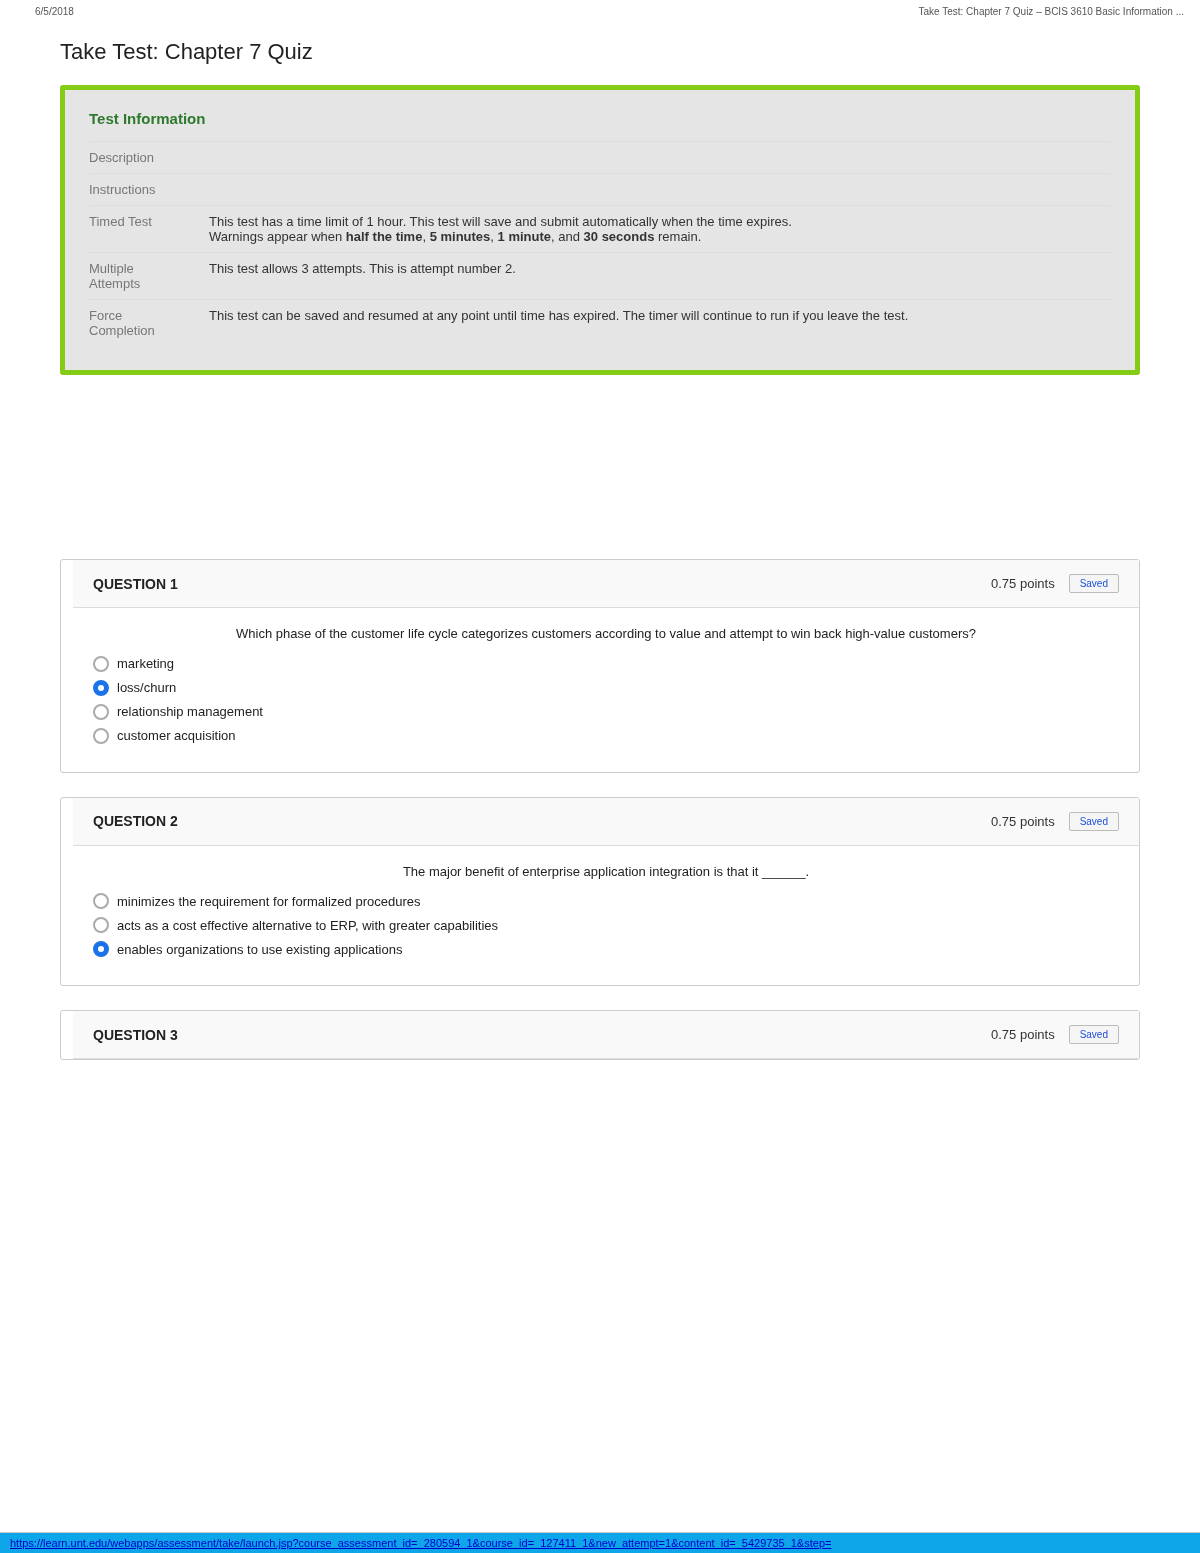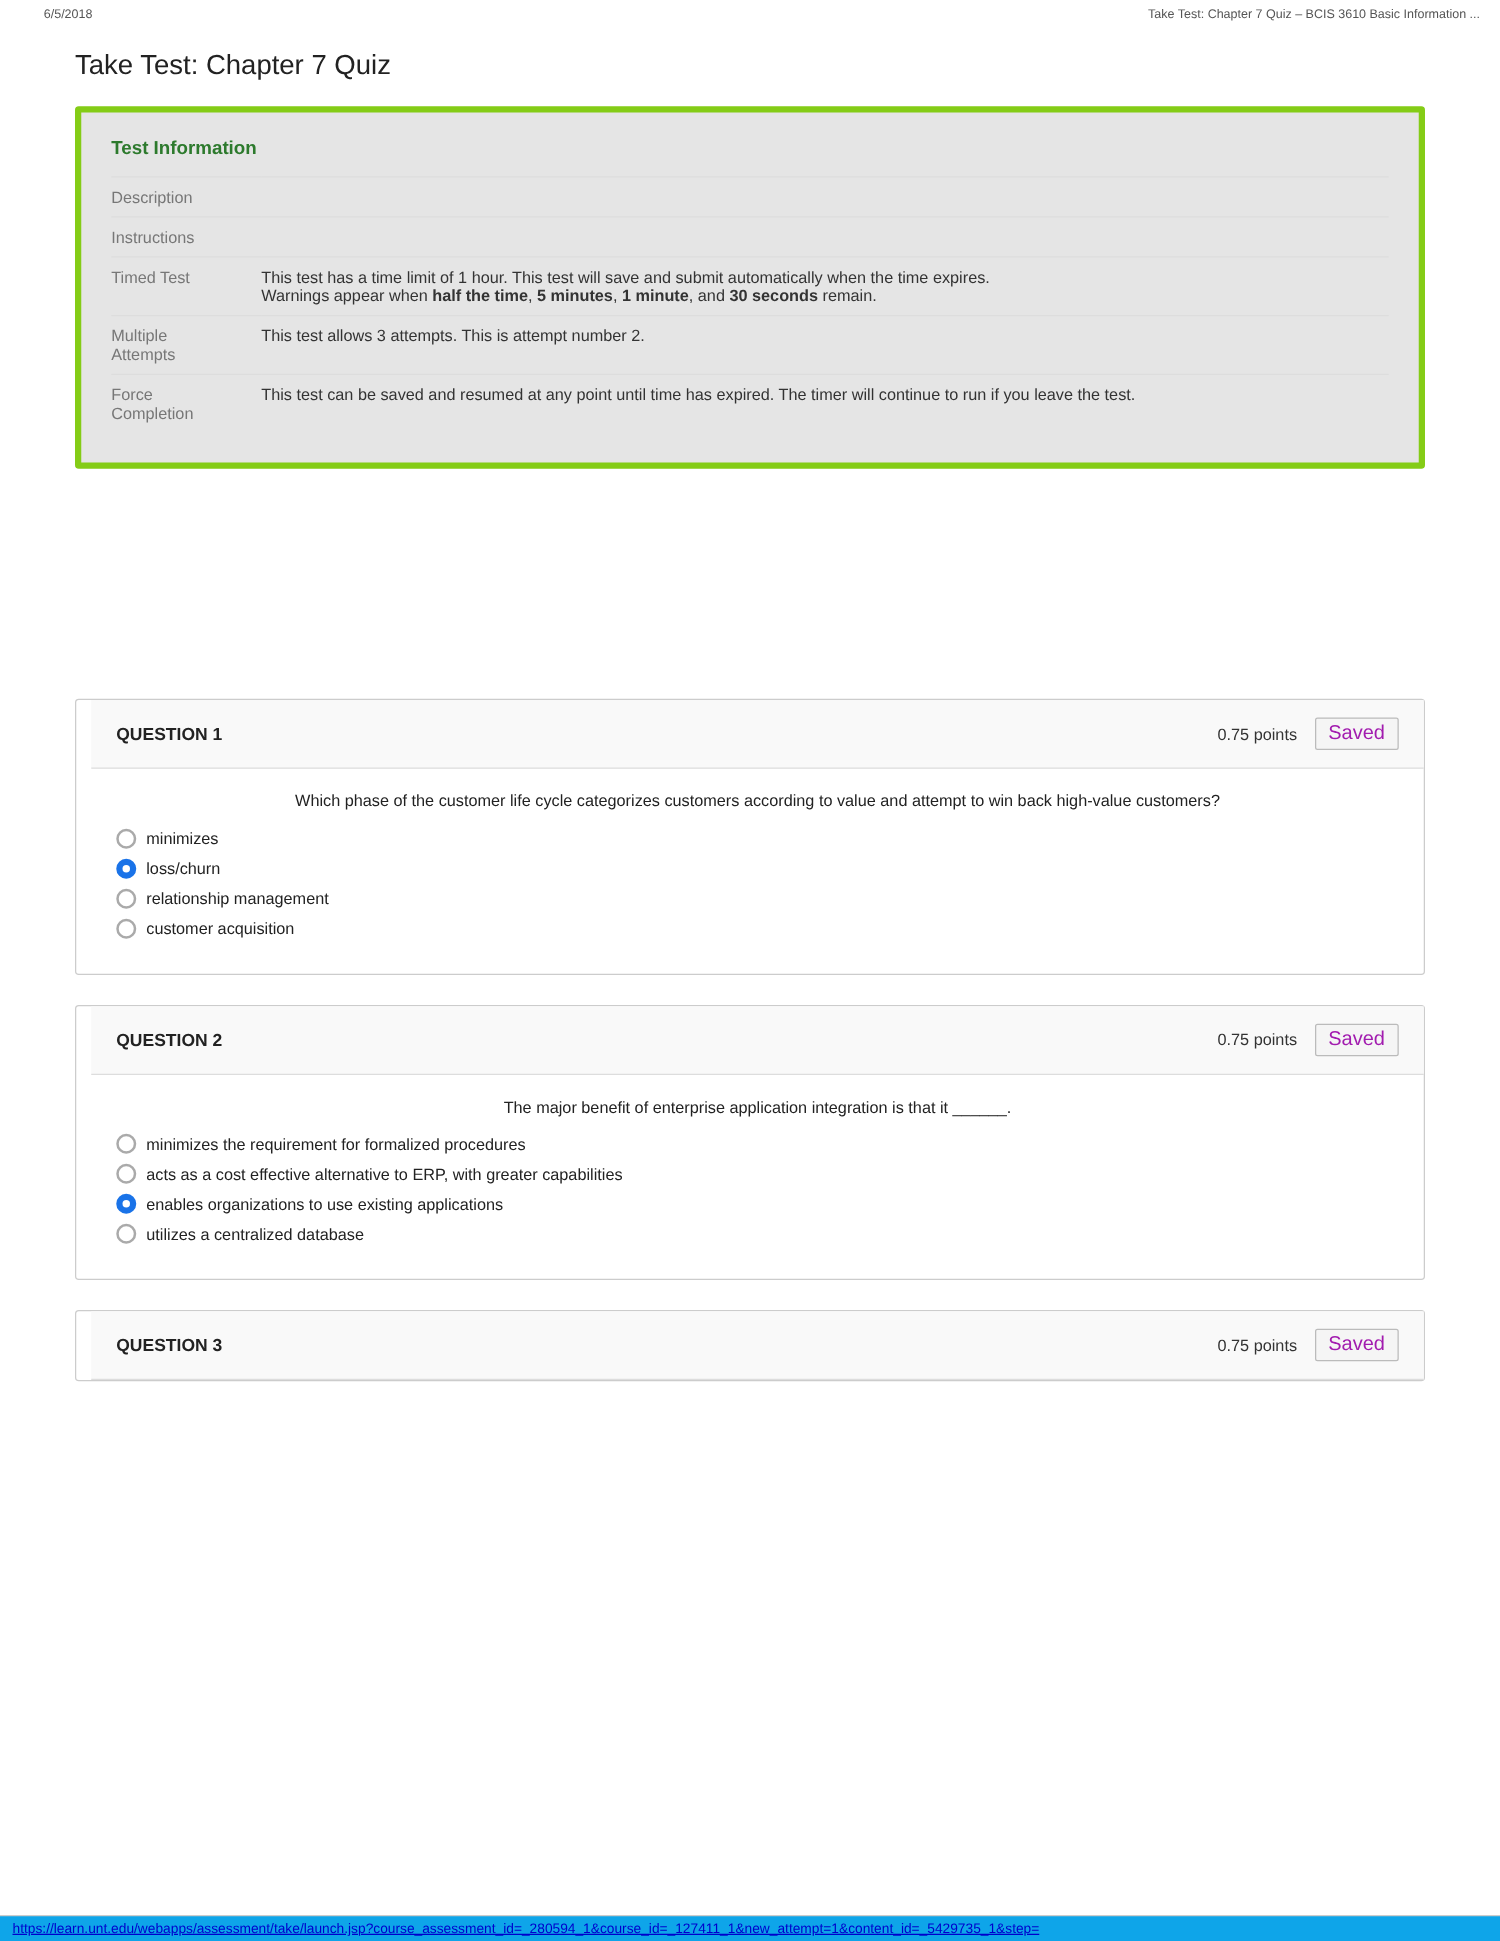--- a/index.html
+++ b/index.html
@@ -87,22 +87,22 @@
     .question-meta {
       display: flex;
       align-items: center;
       gap: 14px;
     }
     .points-label {
       font-size: 13px;
       color: #333;
     }
     .saved-badge {
-      font-size: 16px;
-      color: #a21caf;
+      font-size: 10px;
+      color: #1d4ed8;
       border: 1px solid #bbb;
       padding: 3px 10px;
       border-radius: 2px;
       background: #f5f5f5;
     }
     .question-body {
       padding: 16px 20px 20px;
     }
     .question-text {
       margin-bottom: 12px;
@@ -206,21 +206,21 @@
       <span class="question-number">QUESTION 1</span>
       <div class="question-meta">
         <span class="points-label">0.75 points</span>
         <span class="saved-badge">Saved</span>
       </div>
     </div>
     <div class="question-body">
       <div class="question-text">Which phase of the customer life cycle categorizes customers according to value and attempt to win back high-value customers?</div>
       <div class="option-row">
         <div class="radio-circle"></div>
-        <span class="option-label">minimizes</span>
+        <span class="option-label">marketing</span>
       </div>
       <div class="option-row">
         <div class="radio-circle selected"></div>
         <span class="option-label">loss/churn</span>
       </div>
       <div class="option-row">
         <div class="radio-circle"></div>
         <span class="option-label">relationship management</span>
       </div>
       <div class="option-row">
@@ -245,24 +245,20 @@
         <span class="option-label">minimizes the requirement for formalized procedures</span>
       </div>
       <div class="option-row">
         <div class="radio-circle"></div>
         <span class="option-label">acts as a cost effective alternative to ERP, with greater capabilities</span>
       </div>
       <div class="option-row">
         <div class="radio-circle selected"></div>
         <span class="option-label">enables organizations to use existing applications</span>
       </div>
-      <div class="option-row">
-        <div class="radio-circle"></div>
-        <span class="option-label">utilizes a centralized database</span>
-      </div>
     </div>
   </div>
 
   <div class="question-card">
     <div class="question-header">
       <span class="question-number">QUESTION 3</span>
       <div class="question-meta">
         <span class="points-label">0.75 points</span>
         <span class="saved-badge">Saved</span>
       </div>

